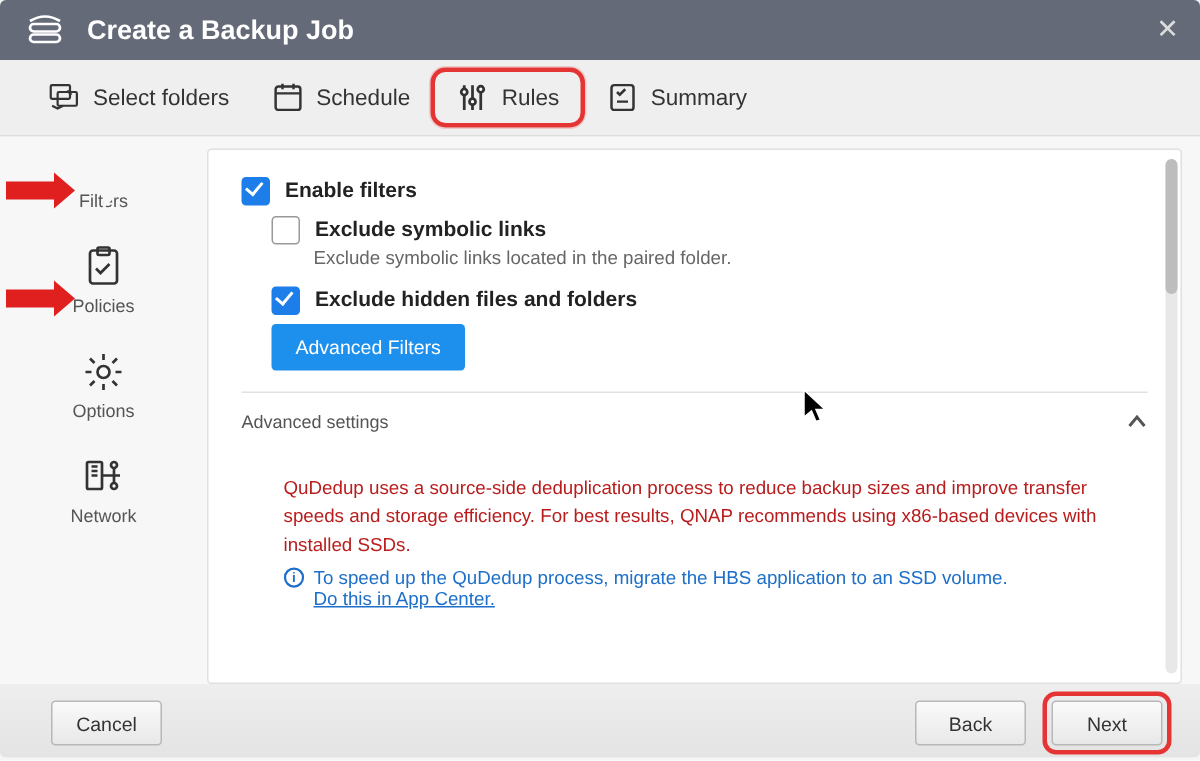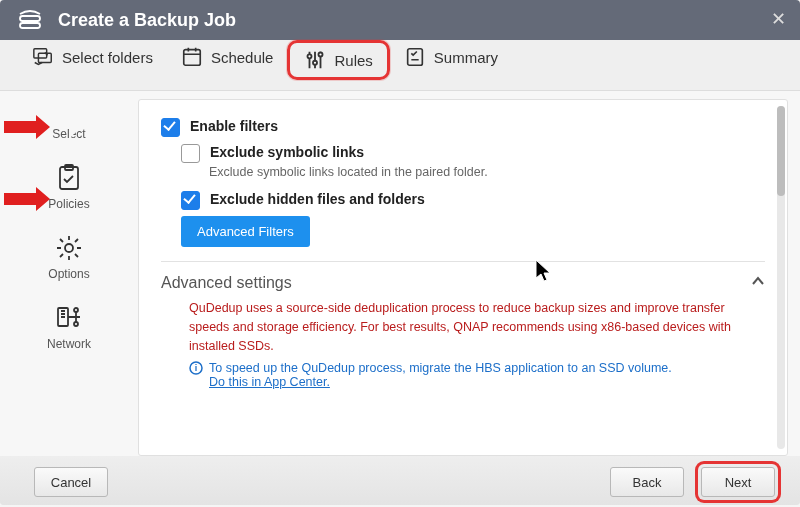--- a/index.html
+++ b/index.html
@@ -1,21 +1,21 @@
 <!DOCTYPE html>
 <html><head>
 <meta charset="utf-8">
 <style>
 html,body{margin:0;padding:0;font-family:Arial,Helvetica,sans-serif;font-size:13px;color:#333;background:#f5f5f5}
 .window{width:800px;height:505px;position:relative;background:linear-gradient(180deg,#f2f2f2,#e8e8e8);overflow:hidden;border-radius:4px}
 .titlebar{height:40px;background:#646a78;display:flex;align-items:center;padding:0 16px;position:relative}
 .titlebar .logo{width:28px;height:20px;margin-right:14px;display:flex;flex-direction:column;justify-content:center}
 .titlebar .title{color:#fff;font-size:18px;font-weight:600}
 .titlebar .close{position:absolute;right:14px;top:8px;color:#ddd;font-size:18px;cursor:pointer}
-.tabbar{height:50px;background:#efefef;display:flex;align-items:flex-start;padding-left:18px;border-bottom:1px solid #ddd}
+.tabbar{height:50px;background:#efefef;display:flex;align-items:center;padding-left:18px;border-bottom:1px solid #ddd}
 .tab{display:flex;align-items:center;gap:8px;padding:6px 14px;font-size:15px;color:#333;cursor:pointer;position:relative}
 .tab .ti{width:22px;height:22px}
 .tab.active-ring{border:3px solid #e53434;border-radius:10px;box-shadow:0 0 0 1px rgba(229,52,52,.2)}
 .body{display:flex;height:calc(507px - 40px - 50px - 52px);background:#f7f7f7}
 .sidebar{width:138px;padding-top:18px;display:flex;flex-direction:column;align-items:center;gap:22px;position:relative}
 .side-item{display:flex;flex-direction:column;align-items:center;gap:4px;color:#555;font-size:12px;cursor:pointer}
 .side-item .si{width:30px;height:30px}
 .side-item.sel .si-wrap{position:relative}
 .chev{position:absolute;right:-10px;top:10px;width:0;height:0;border-top:10px solid transparent;border-bottom:10px solid transparent;border-left:10px solid #f7f7f7}
 .arrow{position:absolute;left:2px;width:50px;height:28px}
@@ -25,21 +25,21 @@
 .scrollbar{position:absolute;right:2px;top:6px;bottom:6px;width:8px;background:#e8e8e8;border-radius:4px}
 .scrollbar .thumb{position:absolute;left:0;top:0;width:8px;height:90px;background:#bdbdbd;border-radius:4px}
 label.cb{display:flex;gap:10px;cursor:pointer}
 .chk{width:17px;height:17px;border:1.5px solid #999;border-radius:3px;position:relative;flex-shrink:0;background:#fff}
 .chk.on{background:#1d7eea;border-color:#1d7eea}
 .chk.on::after{content:"";position:absolute;left:4px;top:0px;width:5px;height:9px;border:solid #fff;border-width:0 2px 2px 0;transform:rotate(40deg)}
 .lbl{font-size:14px;color:#222}
 .bold{font-weight:700}
 .sub{font-size:12.5px;color:#666;margin:2px 0 12px 28px}
 .btn-adv{display:inline-block;background:#1d90ee;color:#fff;font-size:13px;padding:8px 16px;border:none;border-radius:3px;cursor:pointer;margin:6px 0 14px 0}
-.section-head{display:flex;align-items:flex-start;justify-content:space-between;border-top:1px solid #e2e2e2;padding-top:12px;margin-bottom:7px;color:#555;font-size:16px}
+.section-head{display:flex;align-items:center;justify-content:space-between;border-top:1px solid #e2e2e2;padding-top:12px;margin-bottom:28px;color:#555;font-size:12px}
 .caret-up{width:14px;height:14px}
 .desc{font-size:12.5px;color:#b91c1c;margin:4px 0 6px 28px;line-height:1.5}
 .tip{display:flex;align-items:flex-start;gap:6px;color:#1d6fc9;font-size:12.5px;margin-left:28px}
 .tip a{color:#1d6fc9;text-decoration:underline;cursor:pointer}
 .info{display:inline-block;width:14px;height:14px;border-radius:50%;background:#1d90ee;color:#fff;font-size:10px;font-weight:700;text-align:center;line-height:14px;margin-left:4px}
 .footer{height:52px;display:flex;align-items:center;justify-content:space-between;padding:0 22px 0 34px;background:linear-gradient(180deg,#eee,#e3e3e3)}
 .fbtn{min-width:74px;height:30px;background:linear-gradient(180deg,#fafafa,#e8e8e8);border:1px solid #b8b8b8;border-radius:3px;font-size:13px;color:#333;cursor:pointer}
 .red-ring{box-shadow:0 0 0 3px #e53434;border-radius:6px}
 .cursor{position:absolute;left:534px;top:258px;pointer-events:none}
 </style>
@@ -131,21 +131,21 @@
           <span class="si">
             <svg viewBox="0 0 30 30">
                 <g fill="none" stroke="#333" stroke-width="1.6">
                   <path d="M6 24 L20 10"></path>
                   <path d="M22 5l1 3 3 1-3 1-1 3-1-3-3-1 3-1zM8 6l.7 2 2 .7-2 .7-.7 2-.7-2-2-.7 2-.7z"></path>
                 </g>
               </svg>
           </span>
           <span class="chev"></span>
         </span>
-        <span>Select</span>
+        <span>Filters</span>
       </div>
 
       <div class="side-item">
         <span class="si">
           <svg viewBox="0 0 30 30">
               <g fill="none" stroke="#333" stroke-width="1.8">
                 <rect x="6" y="4" width="18" height="22" rx="2"></rect>
                 <rect x="11" y="2" width="8" height="5" rx="1"></rect>
                 <path d="M10 16l3 3 6-6"></path>
               </g>

